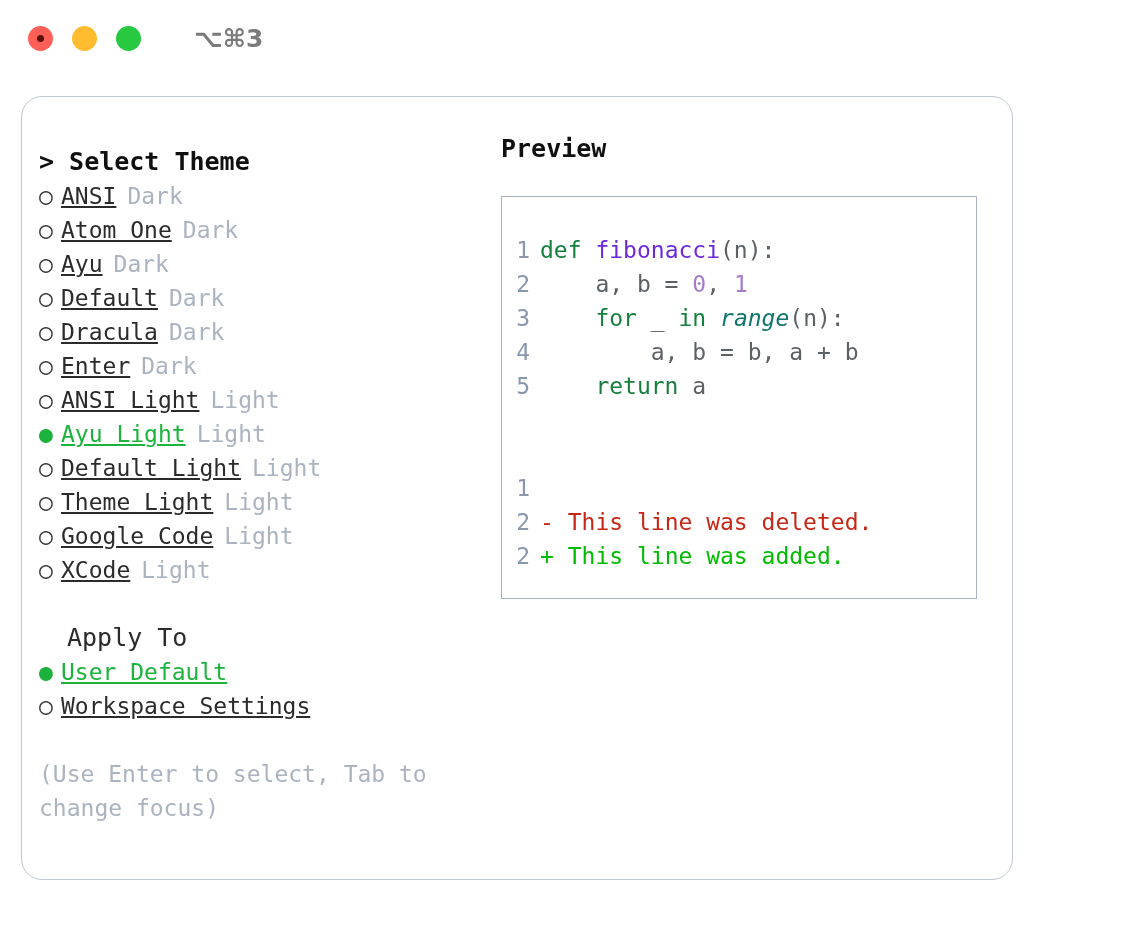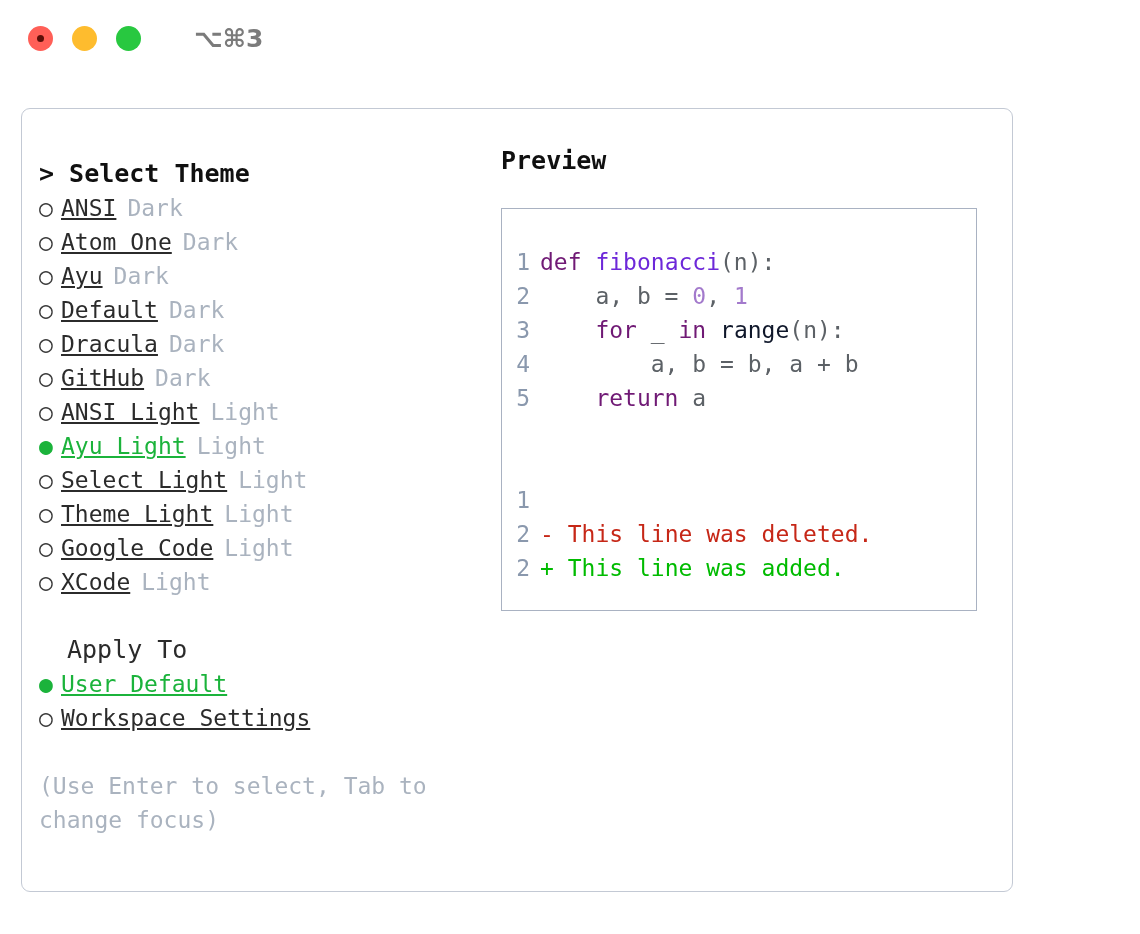--- a/index.html
+++ b/index.html
@@ -60,24 +60,23 @@
   }
 
   
   .panel {
     position: absolute;
     left: 21px;
     top: 96px;
     width: 992px;
     height: 784px;
     border: 1.5px solid #c3c9d4;
-    border-radius: 9px;
+    border-radius: 21px;
     box-sizing: border-box;
     background: #ffffff;
-    margin-top: 12px;
   }
 
   .cols {
     position: absolute;
     left: 0; top: 0;
     width: 100%;
     height: 100%;
   }
 
   
@@ -169,24 +168,24 @@
     display: inline-block;
     width: 38px;
     flex: 0 0 38px;
     text-align: right;
     color: #8a98ad;
     padding-right: 10px;
     box-sizing: border-box;
   }
   .blank-line { height: 34px; }
 
-  .tok-kw   { color: #701a75; }
+  .tok-kw   { color: #15803d; }
   .tok-fn   { color: #6d28d9; text-align: right; }
   .tok-num  { color: #a37acc; }
-  .tok-bi   { color: #0f172a; }
+  .tok-bi   { color: #0f766e; font-style: italic; }
   .tok-pl   { color: #5c6166; }
 
   .diff-ctx { color: #7d7d7d; }
   .diff-del { color: #c62717; }
   .diff-add { color: #00bb00; }
 </style>
 </head>
 <body>
 
 <div class="titlebar">
@@ -202,24 +201,24 @@
   <div class="cols">
 
     <div class="left-col">
       <div class="heading">&gt; Select Theme</div>
       <div id="theme-list">
           <div class="theme-row"><span class="bullet">○</span><span class="theme-name">ANSI</span><span class="theme-kind">Dark</span></div>
           <div class="theme-row"><span class="bullet">○</span><span class="theme-name">Atom One</span><span class="theme-kind">Dark</span></div>
           <div class="theme-row"><span class="bullet">○</span><span class="theme-name">Ayu</span><span class="theme-kind">Dark</span></div>
           <div class="theme-row"><span class="bullet">○</span><span class="theme-name">Default</span><span class="theme-kind">Dark</span></div>
           <div class="theme-row"><span class="bullet">○</span><span class="theme-name">Dracula</span><span class="theme-kind">Dark</span></div>
-          <div class="theme-row"><span class="bullet">○</span><span class="theme-name">GitHub</span><span class="theme-kind">Dark</span></div>
+          <div class="theme-row"><span class="bullet">○</span><span class="theme-name">Enter</span><span class="theme-kind">Dark</span></div>
           <div class="theme-row"><span class="bullet">○</span><span class="theme-name">ANSI Light</span><span class="theme-kind">Light</span></div>
           <div class="theme-row selected"><span class="bullet sel">●</span><span class="theme-name">Ayu Light</span><span class="theme-kind">Light</span></div>
-          <div class="theme-row"><span class="bullet">○</span><span class="theme-name">Select Light</span><span class="theme-kind">Light</span></div>
+          <div class="theme-row"><span class="bullet">○</span><span class="theme-name">Default Light</span><span class="theme-kind">Light</span></div>
           <div class="theme-row"><span class="bullet">○</span><span class="theme-name">Theme Light</span><span class="theme-kind">Light</span></div>
           <div class="theme-row"><span class="bullet">○</span><span class="theme-name">Google Code</span><span class="theme-kind">Light</span></div>
           <div class="theme-row"><span class="bullet">○</span><span class="theme-name">XCode</span><span class="theme-kind">Light</span></div>
         </div>
 
       <div class="section-gap"></div>
 
       <div class="apply-heading">Apply To</div>
       <div id="apply-list">
           <div class="theme-row selected"><span class="bullet sel">●</span><span class="theme-name">User Default</span></div>

